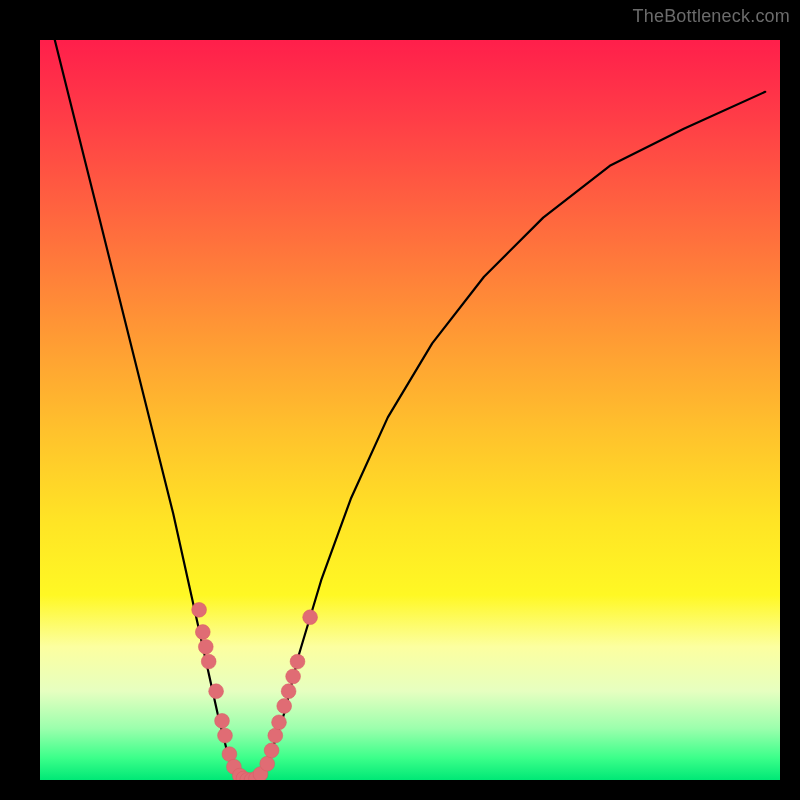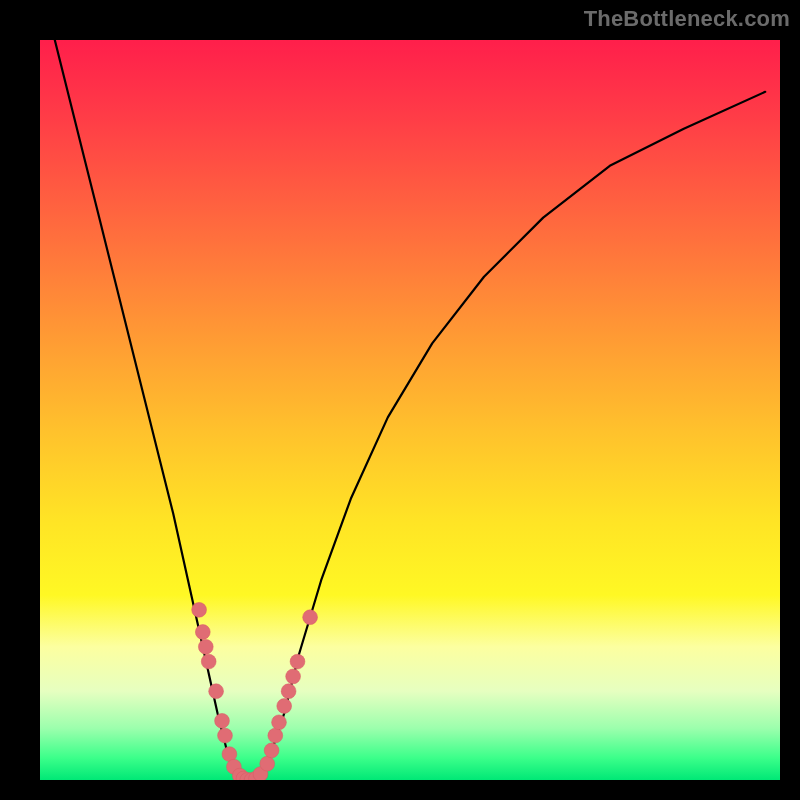--- a/index.html
+++ b/index.html
@@ -45,23 +45,23 @@
     left: 0;
     top: 0;
     width: 740px;
     height: 740px;
   }
   .watermark {
     position: absolute;
     top: 6px;
     right: 10px;
     color: #6b6b6b;
-    font-size: 22px;
+    font-size: 18px;
     letter-spacing: 0.2px;
-    font-weight: 700;
+    font-weight: 400;
   }
 </style>
 </head>
 <body>
 
 <div class="frame">
   <div class="watermark">TheBottleneck.com</div>
   <div class="plot">
     <svg class="curves" viewBox="0 0 740 740" preserveAspectRatio="none">
       <g id="paths">

